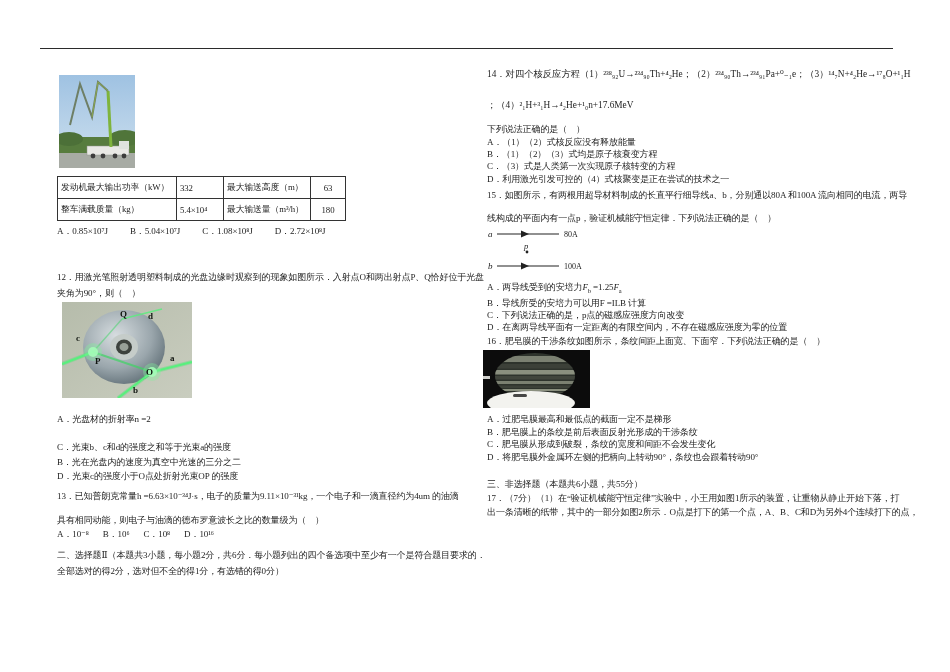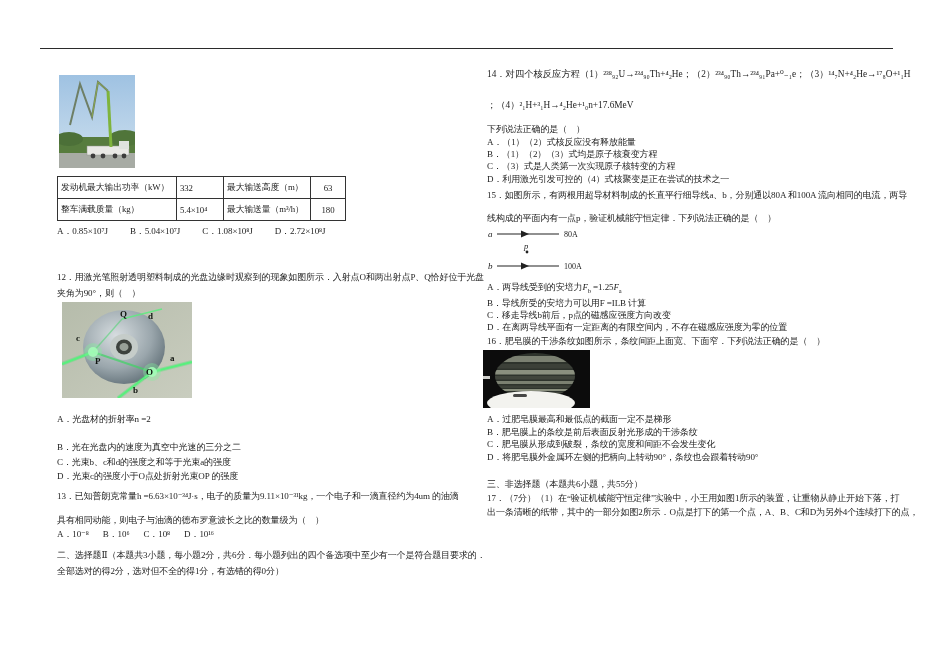--- a/index.html
+++ b/index.html
@@ -119,22 +119,22 @@
     <span class="cd-label" style="left:86px;top:10px;">d</span>
     <span class="cd-label" style="left:14px;top:32px;">c</span>
     <span class="cd-label" style="left:33px;top:55px;">P</span>
     <span class="cd-label" style="left:108px;top:52px;">a</span>
     <span class="cd-label" style="left:84px;top:66px;">O</span>
     <span class="cd-label" style="left:71px;top:84px;">b</span>
   </div>
 
   <div class="abs opt" style="left:57px;top:413px;">A．光盘材的折射率n =2</div>
   <div class="abs opt" style="left:57px;top:440px;">
+    <div style="line-height:14.5px;">C．光束b、c和d的强度之和等于光束a的强度</div>
     <div style="line-height:14.5px;">B．光在光盘内的速度为真空中光速的三分之二</div>
-    <div style="line-height:14.5px;">C．光束b、c和d的强度之和等于光束a的强度</div>
     <div style="line-height:14.5px;">D．光束c的强度小于O点处折射光束OP 的强度</div>
   </div>
 
   <div class="abs tl" style="left:57px;top:489px;">13．已知普朗克常量h =6.63×10⁻³⁴J·s，电子的质量为9.11×10⁻³¹kg，一个电子和一滴直径约为4um 的油滴</div>
   <div class="abs tl" style="left:57px;top:513px;">具有相同动能，则电子与油滴的德布罗意波长之比的数量级为（　）</div>
   <div class="abs opt opts-row q13opts" style="left:57px;top:528px;">
     <span>A．10⁻⁸</span><span>B．10⁶</span><span>C．10⁸</span><span>D．10¹⁶</span>
   </div>
 
   <div class="abs t" style="left:57px;top:548px;">
@@ -168,21 +168,21 @@
       <text x="1" y="43" font-size="9" font-style="italic" fill="#222">b</text>
       <text x="77" y="43" font-size="8" fill="#222">100A</text>
     </svg>
   </div>
 
   <div class="abs opt" style="left:487px;top:281px;">
     <span>A．两导线受到的安培力</span><i>F</i><sub>b</sub><span> =1.25</span><i>F</i><sub>a</sub>
   </div>
   <div class="abs opt" style="left:487px;top:297px;">
     <div>B．导线所受的安培力可以用F =ILB 计算</div>
-    <div>C．移走导线b前后，p点的磁感应强度方向改变</div>
+    <div>C．下列说法正确的是，p点的磁感应强度方向改变</div>
     <div>D．在离两导线平面有一定距离的有限空间内，不存在磁感应强度为零的位置</div>
   </div>
 
   <div class="abs tl" style="left:487px;top:334px;">16．肥皂膜的干涉条纹如图所示，条纹间距上面宽、下面窄．下列说法正确的是（　）</div>
 
   <div class="fig" style="left:483px;top:350px;width:107px;height:58px;">
     <svg width="107" height="58">
       <defs>
         <clipPath id="filmclip">
             <ellipse cx="52" cy="26" rx="40" ry="23"></ellipse>

